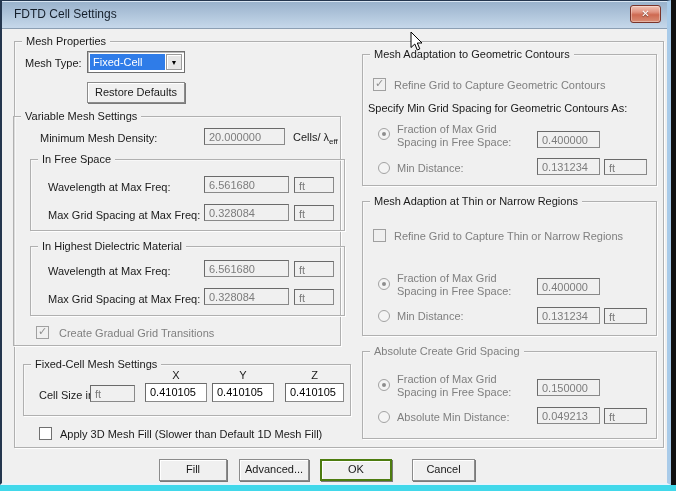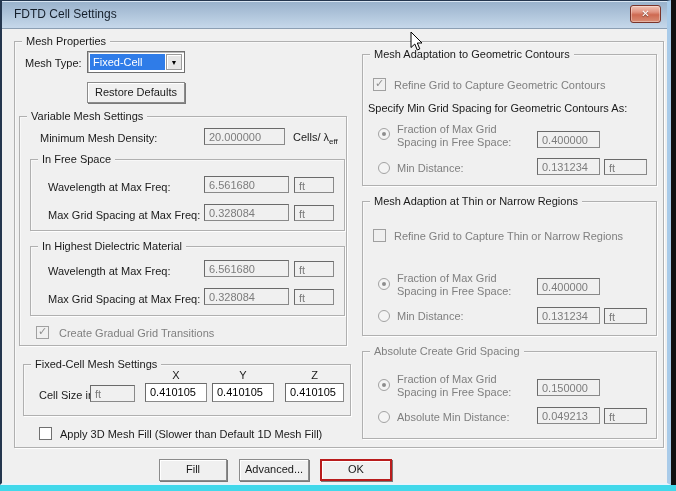--- a/index.html
+++ b/index.html
@@ -24,21 +24,21 @@
   .legend{position:absolute;top:-7px;left:7px;background:var(--dialog-bg,#F0F0F0);padding:0 4px;white-space:nowrap;color:#1A1A1A;}
   .legend.dis{color:#7F7F7F;}
   .lbl{position:absolute;white-space:nowrap;color:#1A1A1A;line-height:13px;}
   .lbl.dis{color:#7F7F7F;}
   .lbl.wrap{white-space:normal;width:132px;}
   .field{position:absolute;height:18px;border:1px solid #898989;border-top-color:#6A6A6A;border-left-color:#6A6A6A;
     background:var(--dialog-bg,#F0F0F0);color:#7C7C7C;padding:2px 3px 0 4px;overflow:hidden;white-space:nowrap;}
   .field.en{background:#FFF;color:#000;}
   .btn{position:absolute;background:var(--dialog-bg,#F0F0F0);border:1px solid #8B8B8B;text-align:center;line-height:19px;
     box-shadow:inset 1px 1px 0 #FFFFFF,1px 1px 0 #7A7A7A;cursor:default;}
-  .btn.default{border:2px solid #b91c1c;line-height:17px;box-shadow:inset 1px 1px 0 #FFFFFF,1px 1px 0 #7A7A7A;}
+  .btn.default{border:2px solid #4d7c0f;line-height:17px;box-shadow:inset 1px 1px 0 #FFFFFF,1px 1px 0 #7A7A7A;}
   .cbox{position:absolute;width:13px;height:13px;border:1px solid #A0A0A0;background:var(--dialog-bg,#F0F0F0);}
   .cbox.en{background:#FFF;border-color:#707070;}
   .cbox .glyph{position:absolute;left:1px;top:-2px;font-size:11px;font-weight:bold;color:#8F8F8F;line-height:13px;}
   .radio{position:absolute;width:12px;height:12px;border-radius:50%;border:1px solid #A2A2A2;background:#F4F4F4;}
   .radio.sel::after{content:"";position:absolute;left:3px;top:3px;width:4px;height:4px;border-radius:50%;background:#8E8E8E;}
   .combo{position:absolute;left:85px;top:50px;width:98px;height:22px;border:1px solid #6F6F6F;background:#FFF;
     box-shadow:inset 1px 1px 0 #B9B9B9;}
   .combo .sel-text{position:absolute;left:2px;top:2px;bottom:2px;right:19px;background:var(--accent-selection,#2F7CE8);
     color:#FFF;line-height:16px;padding-left:3px;overflow:hidden;white-space:nowrap;}
   .combo .drop-btn{position:absolute;right:2px;top:2px;width:16px;height:16px;background:#E6E6E6;
@@ -66,21 +66,21 @@
 
   <span class="lbl" style="left:23px;top:56px;">Mesh Type:</span>
   <div class="combo">
     <span class="sel-text">Fixed-Cell</span>
     <div class="drop-btn">
       <span class="glyph">▼</span>
     </div>
   </div>
   <div class="btn" style="left:85px;top:81px;width:98px;height:21px;">Restore Defaults</div>
 
-  <div class="group" style="left:17px;top:115px;width:328px;height:230px;">
+  <div class="group" style="left:11px;top:115px;width:328px;height:230px;">
     <span class="legend">Variable Mesh Settings</span>
   </div>
   <span class="lbl" style="left:38px;top:131px;">Minimum Mesh Density:</span>
   <div class="field" style="left:202px;top:127px;width:81px;height:17px;">20.000000</div>
   <span class="lbl" style="left:291px;top:130px;"><span>Cells/</span> <span>λ</span><sub class="eff">eff</sub></span>
 
   <div class="group" style="left:28px;top:158px;width:315px;height:72px;">
     <span class="legend">In Free Space</span>
   </div>
   <span class="lbl" style="left:46px;top:180px;">Wavelength at Max Freq:</span>
@@ -156,19 +156,20 @@
   <span class="lbl dis wrap" style="left:395px;top:372px;"><span>Fraction of Max Grid</span><br><span>Spacing in Free Space:</span></span>
   <div class="field" style="left:535px;top:378px;width:63px;height:17px;">0.150000</div>
   <div class="radio" style="left:376px;top:410px;"></div>
   <span class="lbl dis" style="left:395px;top:410px;">Absolute Min Distance:</span>
   <div class="field" style="left:535px;top:406px;width:63px;height:17px;">0.049213</div>
   <div class="field" style="left:602px;top:407px;width:43px;height:16px;">ft</div>
 
   <div class="btn" style="left:157px;top:458px;width:68px;height:22px;">Fill</div>
   <div class="btn" style="left:237px;top:458px;width:70px;height:22px;">Advanced...</div>
   <div class="btn default" style="left:318px;top:458px;width:72px;height:22px;">OK</div>
+  <div class="btn" style="left:410px;top:458px;width:63px;height:22px;">Cancel</div>
 
   <svg class="cursor" viewBox="0 0 14 21">
     <polygon points="1,1 1,16.5 4.8,13 7.3,19 9.8,17.9 7.3,12 12,12" fill="#FFFFFF" stroke="#000000" stroke-width="1"></polygon>
   </svg>
 </div>
 
 <div class="desktop-strip"></div>
 
 </body></html>

